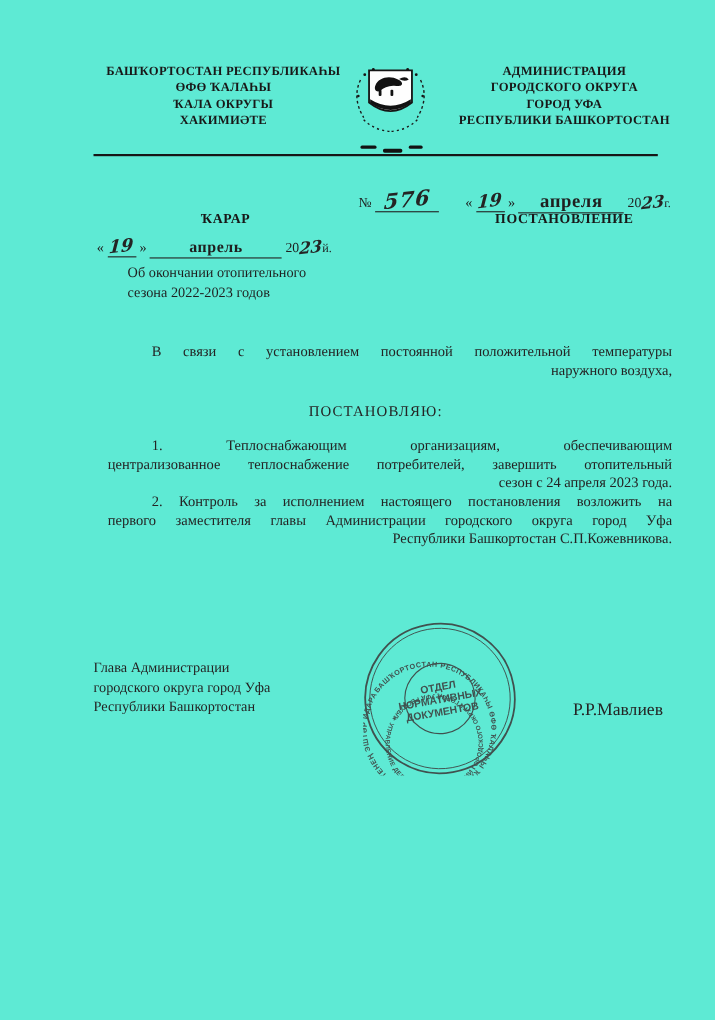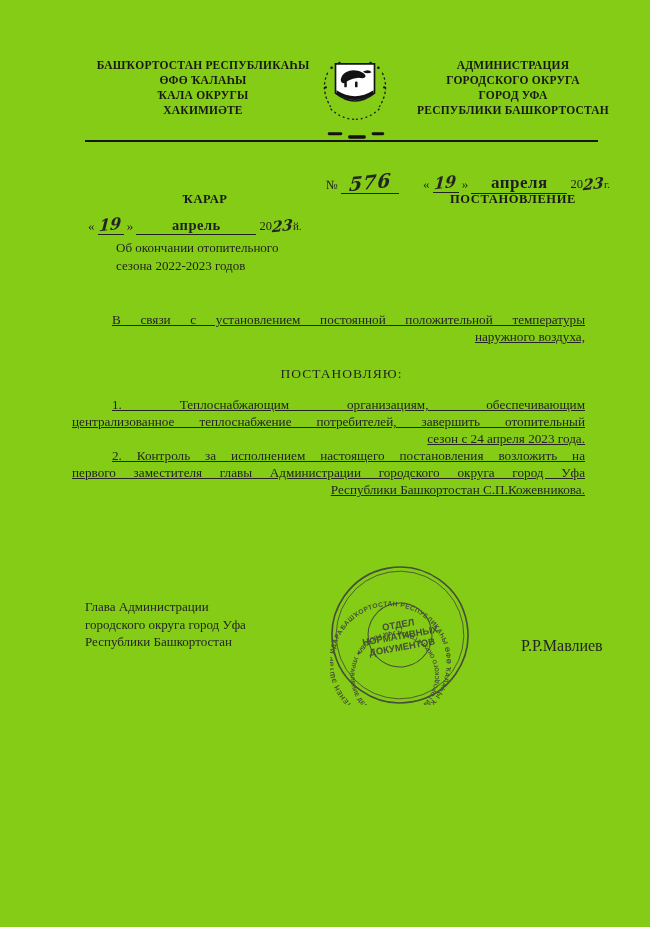--- a/index.html
+++ b/index.html
@@ -1,18 +1,18 @@
 <!DOCTYPE html>
 <html><head>
 <meta charset="utf-8">
 <style>
   html,body{margin:0;padding:0;background:#e9e9e9;}
   .page{
     position:relative;width:650px;height:927px;margin:0 auto;
-    background:#84cc16;color:#1f1f1f;overflow:hidden;
+    background:#5eead4;color:#1f1f1f;overflow:hidden;
     font-family:"Liberation Serif","DejaVu Serif",serif;
   }
   
   .hdr{position:absolute;top:58px;text-align:center;font-weight:bold;
        font-size:11.5px;line-height:15px;letter-spacing:.2px;color:#181818;}
   .hdr-left{left:83px;width:240px;}
   .hdr-right{left:400px;width:226px;}
   .emblem{position:absolute;left:316px;top:58px;width:78px;height:86px;}
   .rule{position:absolute;left:85px;top:140px;width:513px;height:2.4px;background:#161616;}
   .doctype{position:absolute;top:150px;font-weight:bold;font-size:12.5px;
@@ -31,21 +31,21 @@
   .u-num{width:58px;}
   .hand{font-family:"DejaVu Serif",serif;font-style:italic;font-weight:bold;
         display:inline-block;transform:rotate(-6deg) skewX(-10deg);line-height:1;color:#242424;}
   .hand-day{font-size:16px;}
   .hand-num{font-size:19px;letter-spacing:1px;}
   .hand-yr{font-size:15px;position:relative;top:1px;}
   .small-suffix{font-size:11px;}
   .quote{font-size:13px;}
   
   .subject{position:absolute;left:116px;top:239px;font-size:13px;line-height:17.5px;}
-  .paras{position:absolute;left:72px;width:513px;font-size:13.2px;line-height:17px;color:#242424;text-decoration:underline;}
+  .paras{position:absolute;left:98px;width:513px;font-size:13.2px;line-height:17px;color:#242424;}
   .intro{top:311px;}
   .jline{text-align:justify;text-align-last:justify;}
   .lline{text-align:right;}
   .indent{text-indent:40px;}
   .resolve{position:absolute;left:85px;top:366px;width:513px;text-align:center;
            font-size:13.5px;letter-spacing:1px;color:#242424;}
   .items{top:396px;}
   .sig{position:absolute;left:85px;top:598px;font-size:13px;line-height:17.5px;color:#242424;}
   .sig-name{position:absolute;left:521px;top:637px;font-size:16px;color:#242424;}
   .stamp{position:absolute;left:330px;top:565px;width:140px;height:140px;opacity:.88;}

